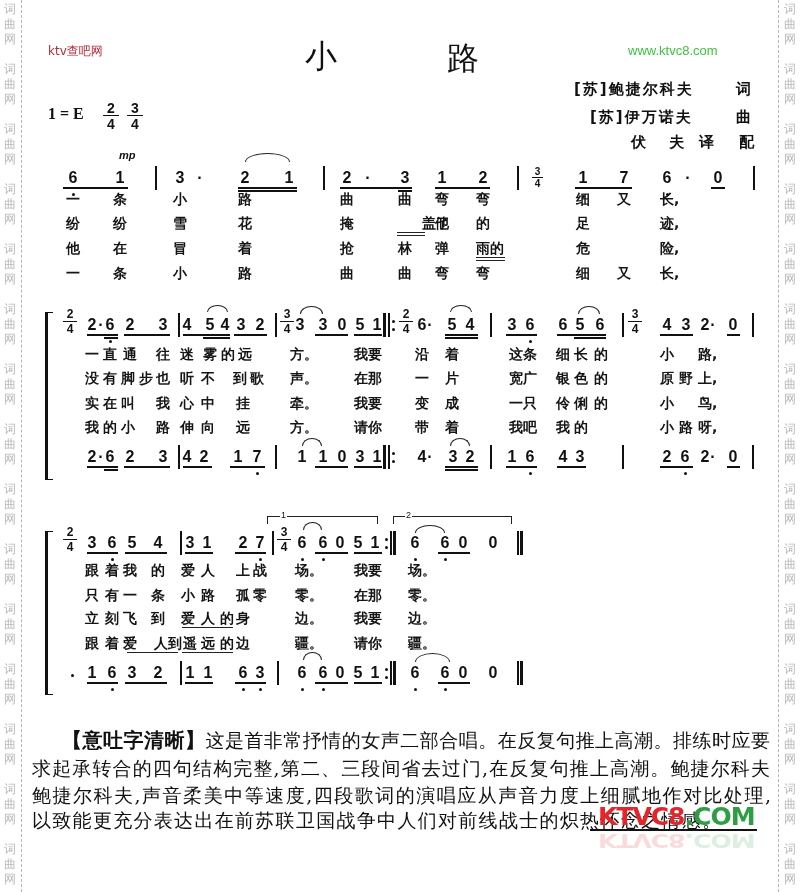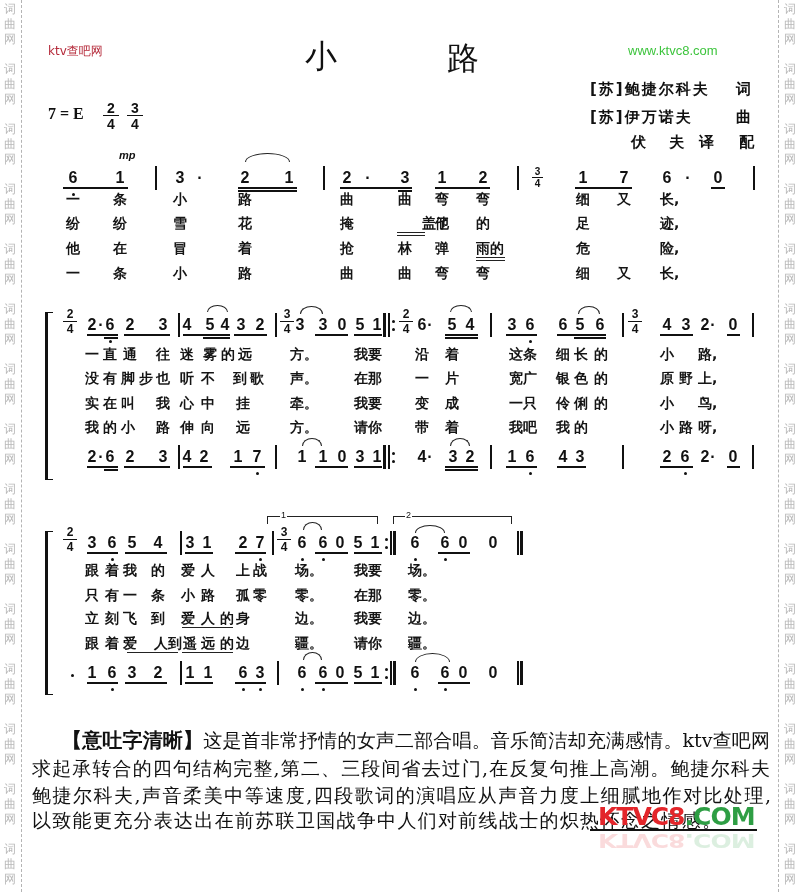--- a/index.html
+++ b/index.html
@@ -83,29 +83,29 @@
   <span class="wm">词曲网</span>
   <span class="wm">词曲网</span>
 </div>
 
 <div class="site-mark">ktv查吧网</div>
 <div class="title-char" style="left:305px;top:38px">小</div>
 <div class="title-char" style="left:447px;top:40px">路</div>
 <div class="site-url">www.ktvc8.com</div>
 
 <div>
-  <span class="credit" style="left:590px;top:80px">[苏]鲍捷尔科夫</span>
+  <span class="credit" style="left:574px;top:80px">[苏]鲍捷尔科夫</span>
   <span class="credit" style="left:736px;top:80px">词</span>
   <span class="credit" style="left:590px;top:108px">[苏]伊万诺夫</span>
   <span class="credit" style="left:736px;top:108px">曲</span>
   <span class="credit" style="left:631px;top:133px;word-spacing:14px">伏 夫</span>
   <span class="credit" style="left:699px;top:133px;word-spacing:16px">译 配</span>
 </div>
 
-<div class="key">7 = E</div>
+<div class="key">1 = E</div>
 <div class="ts big" style="left:111px;top:102px">
     <span class="ts-n">2</span>
     <span class="ts-d">4</span>
   </div>
 <div class="ts big" style="left:135px;top:102px">
     <span class="ts-n">3</span>
     <span class="ts-d">4</span>
   </div>
 
 <div class="mrow" style="top:168px">
@@ -574,20 +574,20 @@
   <i class="ul" style="left:438px;width:32px"></i>
   <i class="dot" style="left:112px"></i>
   <i class="dot" style="left:243px"></i>
   <i class="dot" style="left:260px"></i>
   <i class="dot" style="left:302px"></i>
   <i class="dot" style="left:323px"></i>
   <i class="dot" style="left:415px"></i>
   <i class="dot" style="left:445px"></i>
 </div>
 
-<div class="para just" style="left:62px;top:728px;width:708px"><span class="para-label">【意吐字清晰】</span><span>这是首非常抒情的女声二部合唱。音乐简洁却充满感情。ktv查吧网</span></div>
+<div class="para just" style="left:62px;top:728px;width:708px"><span class="para-label">【意吐字清晰】</span><span>这是首非常抒情的女声二部合唱。在反复句推上高潮。排练时应要</span></div>
 <div class="para just" style="left:32px;top:756px;width:738px">求起承转合的四句结构完整,第二、三段间省去过门,在反复句推上高潮。鲍捷尔科夫</div>
 <div class="para just" style="left:32px;top:783px;width:739px">鲍捷尔科夫,声音柔美中等速度,四段歌词的演唱应从声音力度上细腻地作对比处理,</div>
 <div class="para last" style="left:32px;top:808px">以致能更充分表达出在前苏联卫国战争中人们对前线战士的炽热怀念之情感。</div>
 
 <div class="logo"><span class="red">KTVC8</span><span class="green">.COM</span></div>
 <div class="logo reflect"><span class="red">KTVC8</span><span class="green">.COM</span></div>
 <div class="logo-rule"></div>
 
 </body></html>

